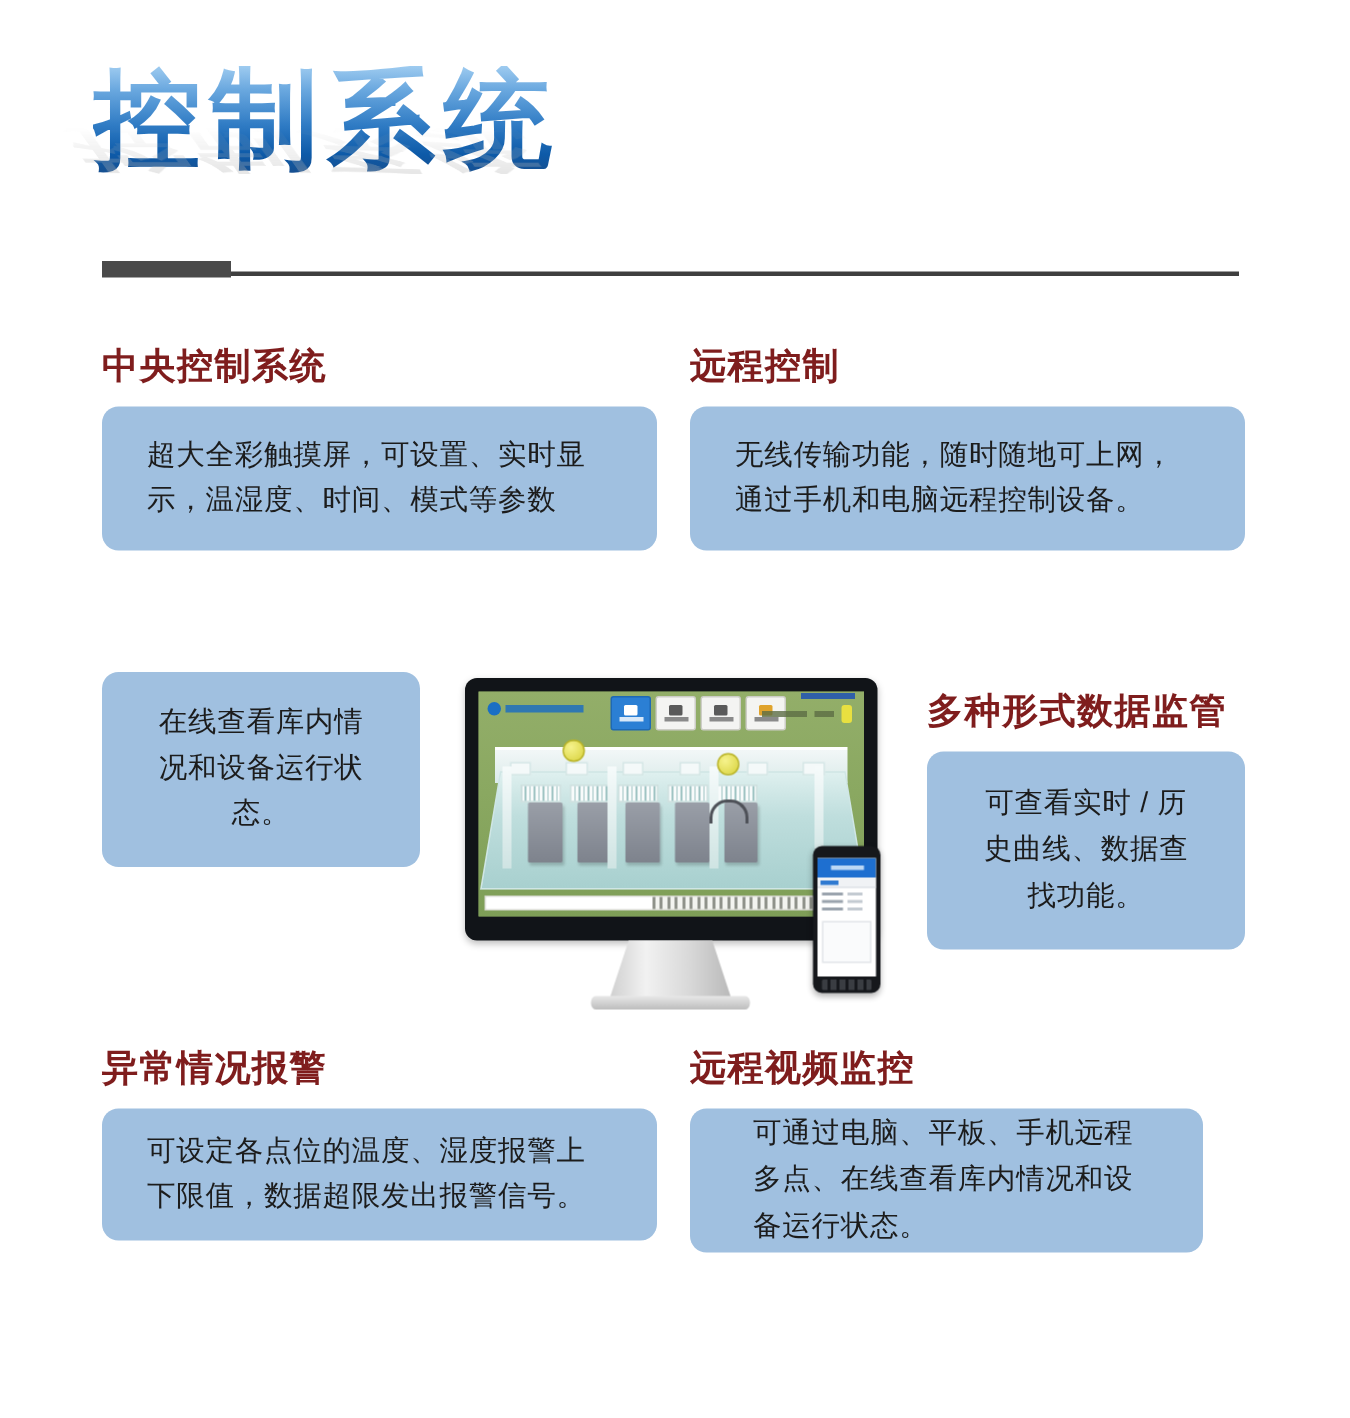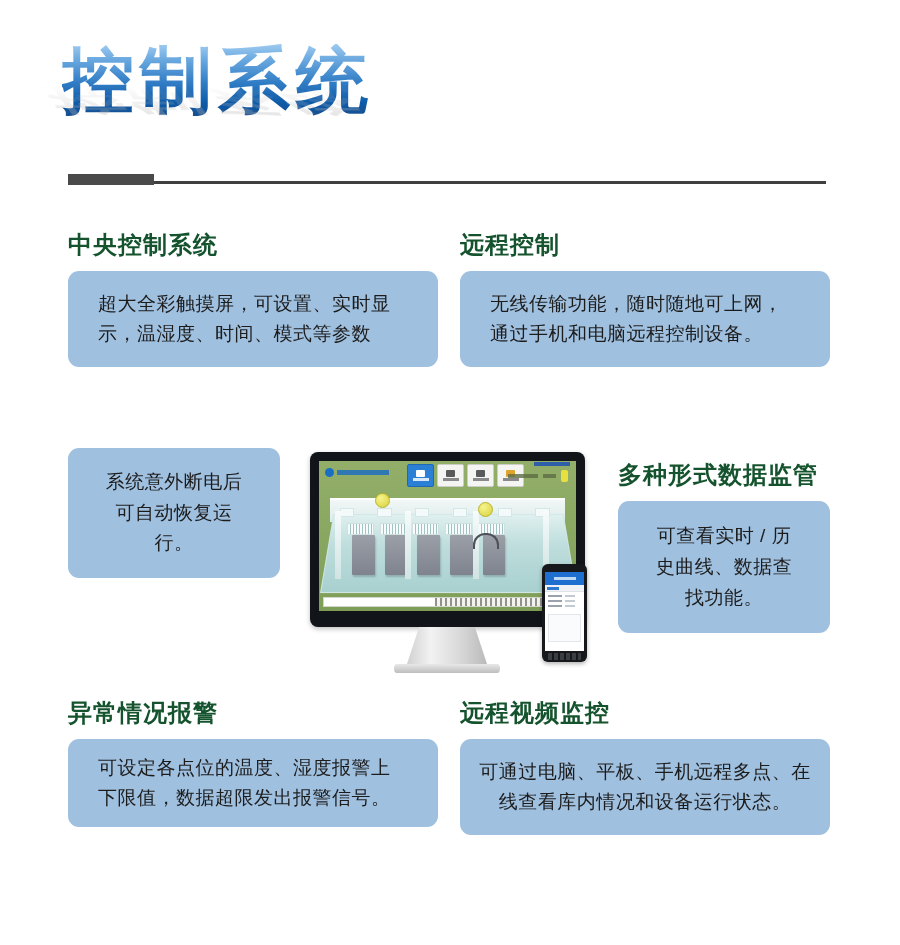--- a/index.html
+++ b/index.html
@@ -89,21 +89,21 @@
     background: #3f3f3f;
   }
 
   
   .feature {
     position: absolute;
   }
   .feature-heading {
     font-size: 24px;
     font-weight: 700;
-    color: #14532d;
+    color: #7f1d1d;
     letter-spacing: 1px;
     margin: 0 0 13px 0;
     line-height: 1.1;
     white-space: nowrap;
   }
   .feature-box {
     background: #a0c0e0;
     border-radius: 11px;
     color: #1c1c1c;
     font-size: 19px;
@@ -128,21 +128,21 @@
   #feat-power        { left: 68px;  top: 448px; width: 212px; }
   #feat-power     .feature-box { width: 212px; height: 130px; padding: 0 22px; text-align: center; }
   #feat-monitor      { left: 618px; top: 462px; width: 212px; }
   #feat-monitor   .feature-heading { position: relative; left: 0; }
   #feat-monitor   .feature-box { width: 212px; height: 132px; padding: 0 24px; text-align: center; }
 
   
   #feat-alarm        { left: 68px;  top: 700px; width: 370px; }
   #feat-alarm     .feature-box { width: 370px; height: 88px; padding: 0 18px; }
   #feat-video        { left: 460px; top: 700px; width: 370px; }
-  #feat-video     .feature-box { width: 370px; height: 96px; padding: 0 2px; text-align: center; }
+  #feat-video     .feature-box { width: 342px; height: 96px; padding: 0 30px; }
 
   
   .device-scene {
     position: absolute;
     left: 310px;
     top: 452px;
     width: 290px;
     height: 225px;
   }
   .monitor-frame {
@@ -428,21 +428,21 @@
 
 <div class="feature" id="feat-remote">
   <h2 class="feature-heading">远程控制</h2>
   <div class="feature-box">
     <p>无线传输功能，随时随地可上网，通过手机和电脑远程控制设备。</p>
   </div>
 </div>
 
 <div class="feature" id="feat-power">
   <div class="feature-box">
-    <p>系统意外断电后可自动恢复运行。</p>
+    <p>在线查看库内情况和设备运行状态。</p>
   </div>
 </div>
 
 <div class="feature" id="feat-monitor">
   <h2 class="feature-heading">多种形式数据监管</h2>
   <div class="feature-box">
     <p>可查看实时 / 历史曲线、数据查找功能。</p>
   </div>
 </div>
 

